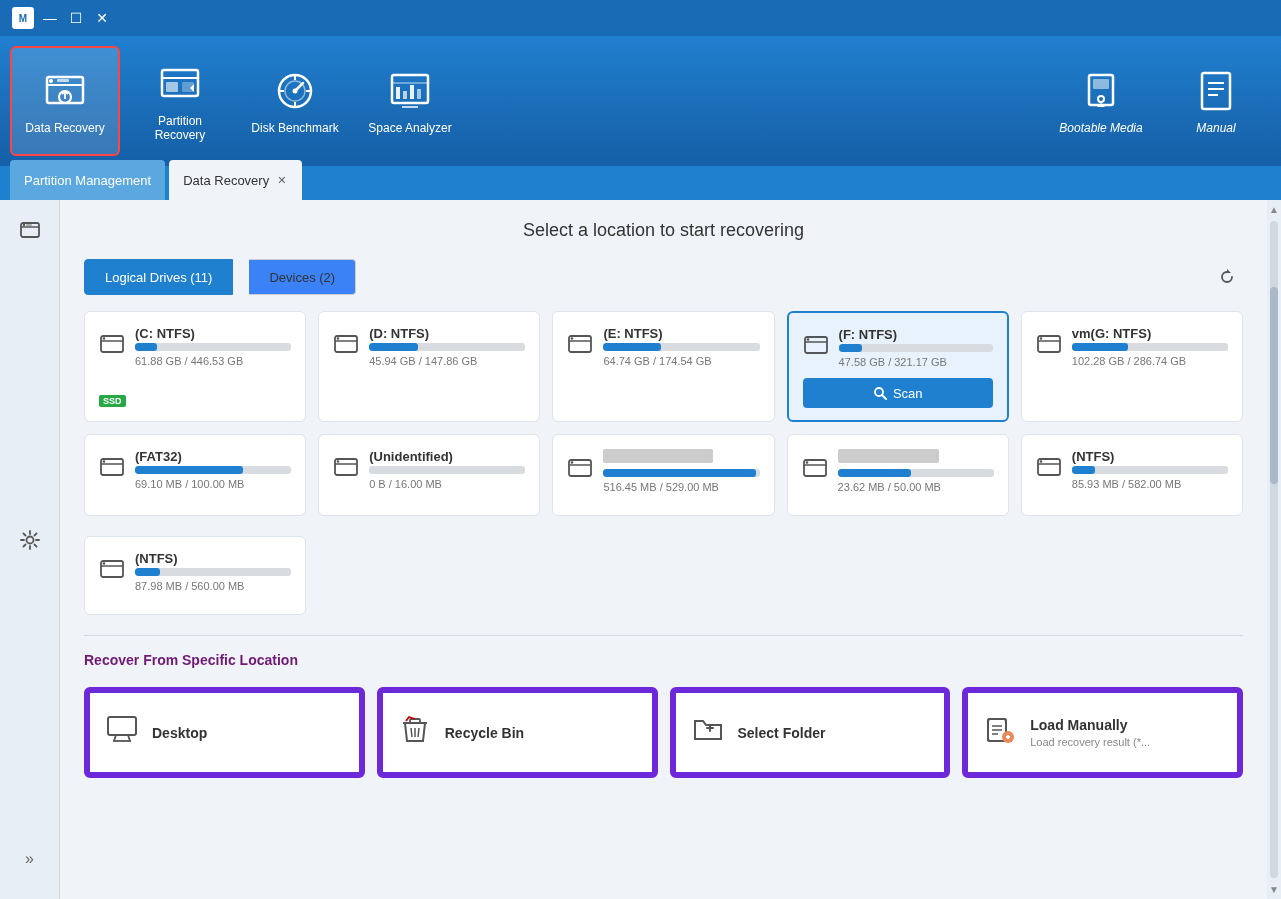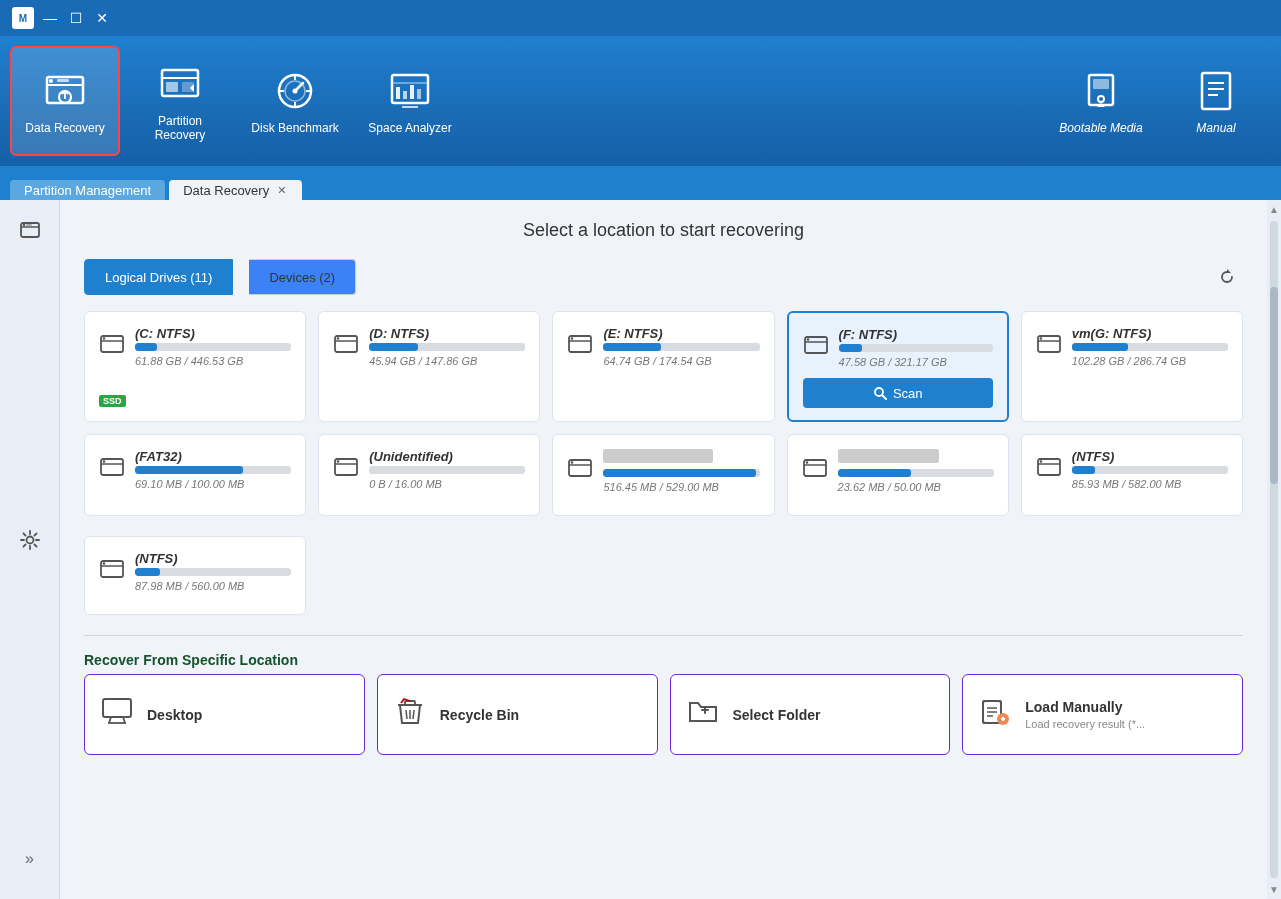--- a/index.html
+++ b/index.html
@@ -73,21 +73,21 @@
     
     .tabbar {
       background: #2080d0;
       height: 34px;
       display: flex;
       align-items: flex-end;
       padding: 0 10px;
       gap: 4px;
     }
     .tab {
-      height: 20px;
+      height: 40px;
       padding: 0 14px;
       border-radius: 4px 4px 0 0;
       display: flex;
       align-items: center;
       font-size: 13px;
       cursor: pointer;
       gap: 6px;
     }
     .tab.inactive { background: #5ba8e0; color: white; }
     .tab.active { background: #f0f4f8; color: #333; }
@@ -203,21 +203,21 @@
     .drive-card-header {
       display: flex;
       align-items: center;
       gap: 10px;
       margin-bottom: 10px;
     }
     .drive-icon {
       font-size: 22px;
       color: #555;
     }
-    .drive-info { flex: 1; font-style: italic; }
+    .drive-info { flex: 1; }
     .drive-label {
       font-size: 13px;
       font-weight: 600;
       color: #333;
       margin-bottom: 2px;
     }
     .drive-bar-bg {
       height: 8px;
       background: #d8dce0;
       border-radius: 3px;
@@ -273,31 +273,31 @@
       width: 80%;
     }
 
     
     .specific-section {
       margin-top: 10px;
     }
     .specific-title {
       font-size: 14px;
       font-weight: 600;
-      color: #14532d;
-      margin-bottom: 6px;
+      color: #701a75;
+      margin-bottom: 19px;
     }
     .specific-grid {
       display: grid;
       grid-template-columns: repeat(4, 1fr);
       gap: 12px;
     }
     .specific-card {
       background: white;
-      border: 1px solid #6d28d9;
+      border: 6px solid #6d28d9;
       border-radius: 6px;
       padding: 20px 16px;
       display: flex;
       align-items: center;
       gap: 14px;
       cursor: pointer;
       min-height: 80px;
     }
     .specific-icon { font-size: 28px; color: #555; }
     .specific-label { font-size: 14px; font-weight: 600; color: #333; }

